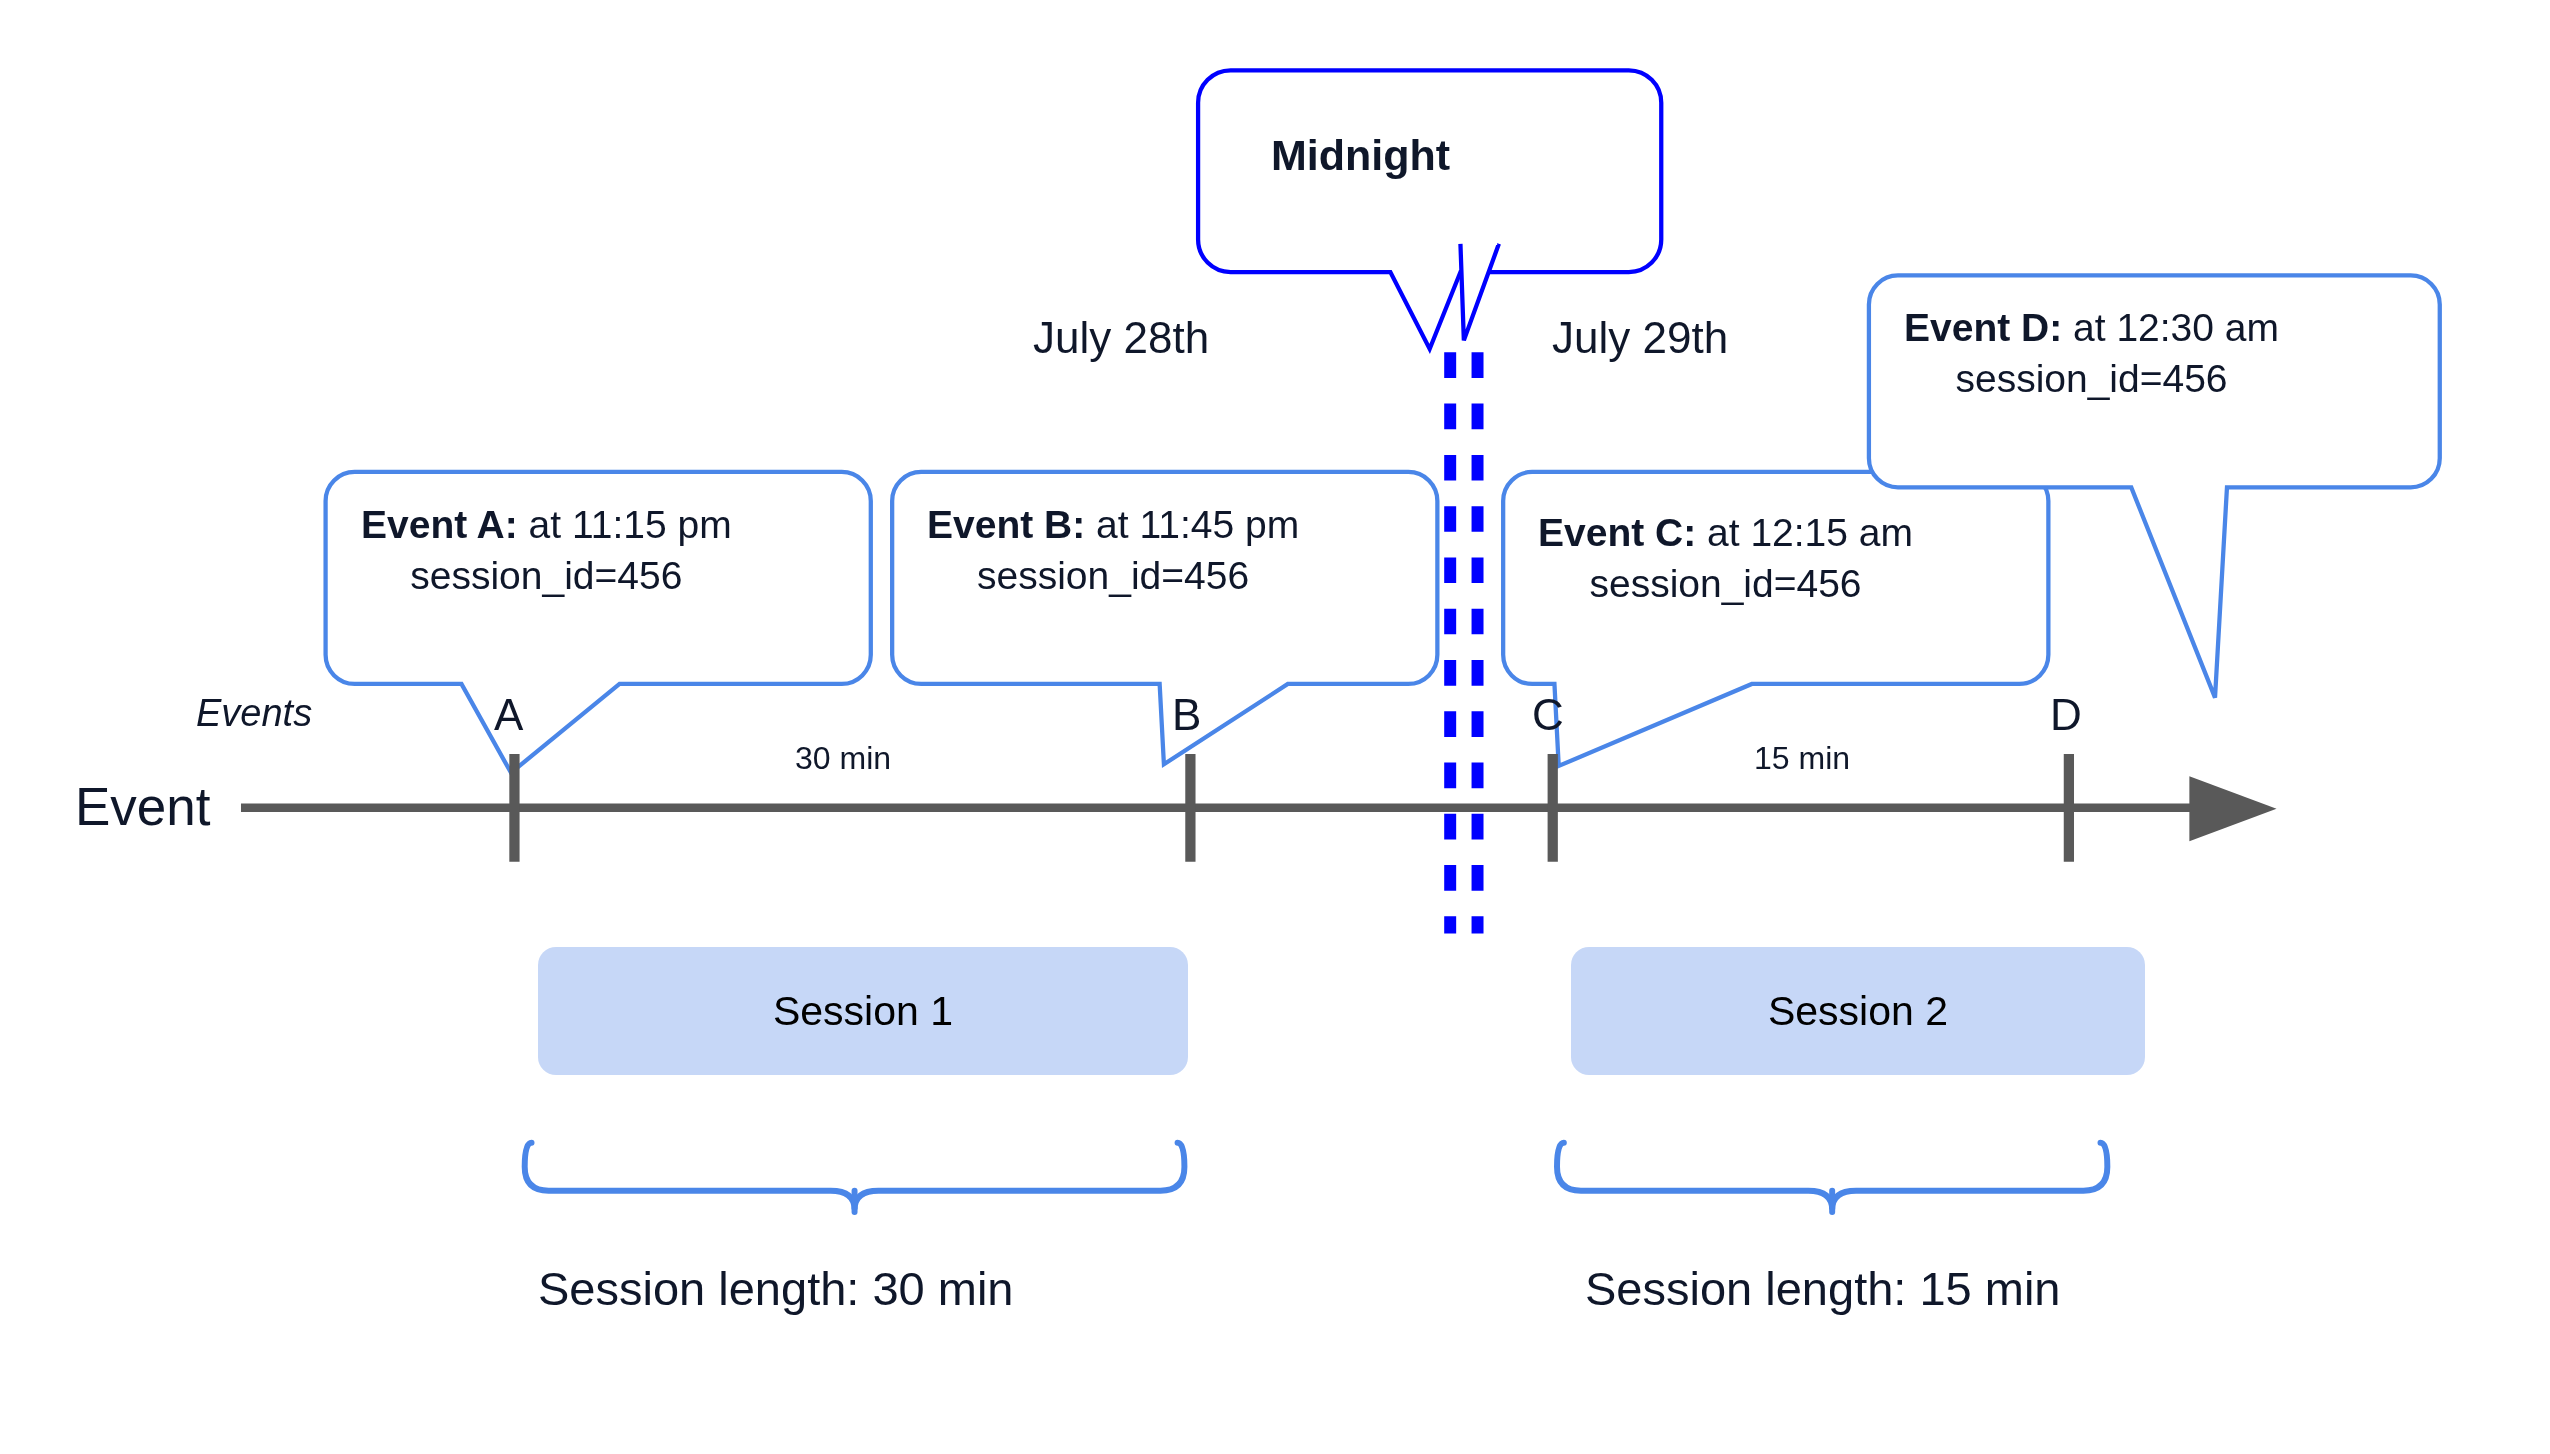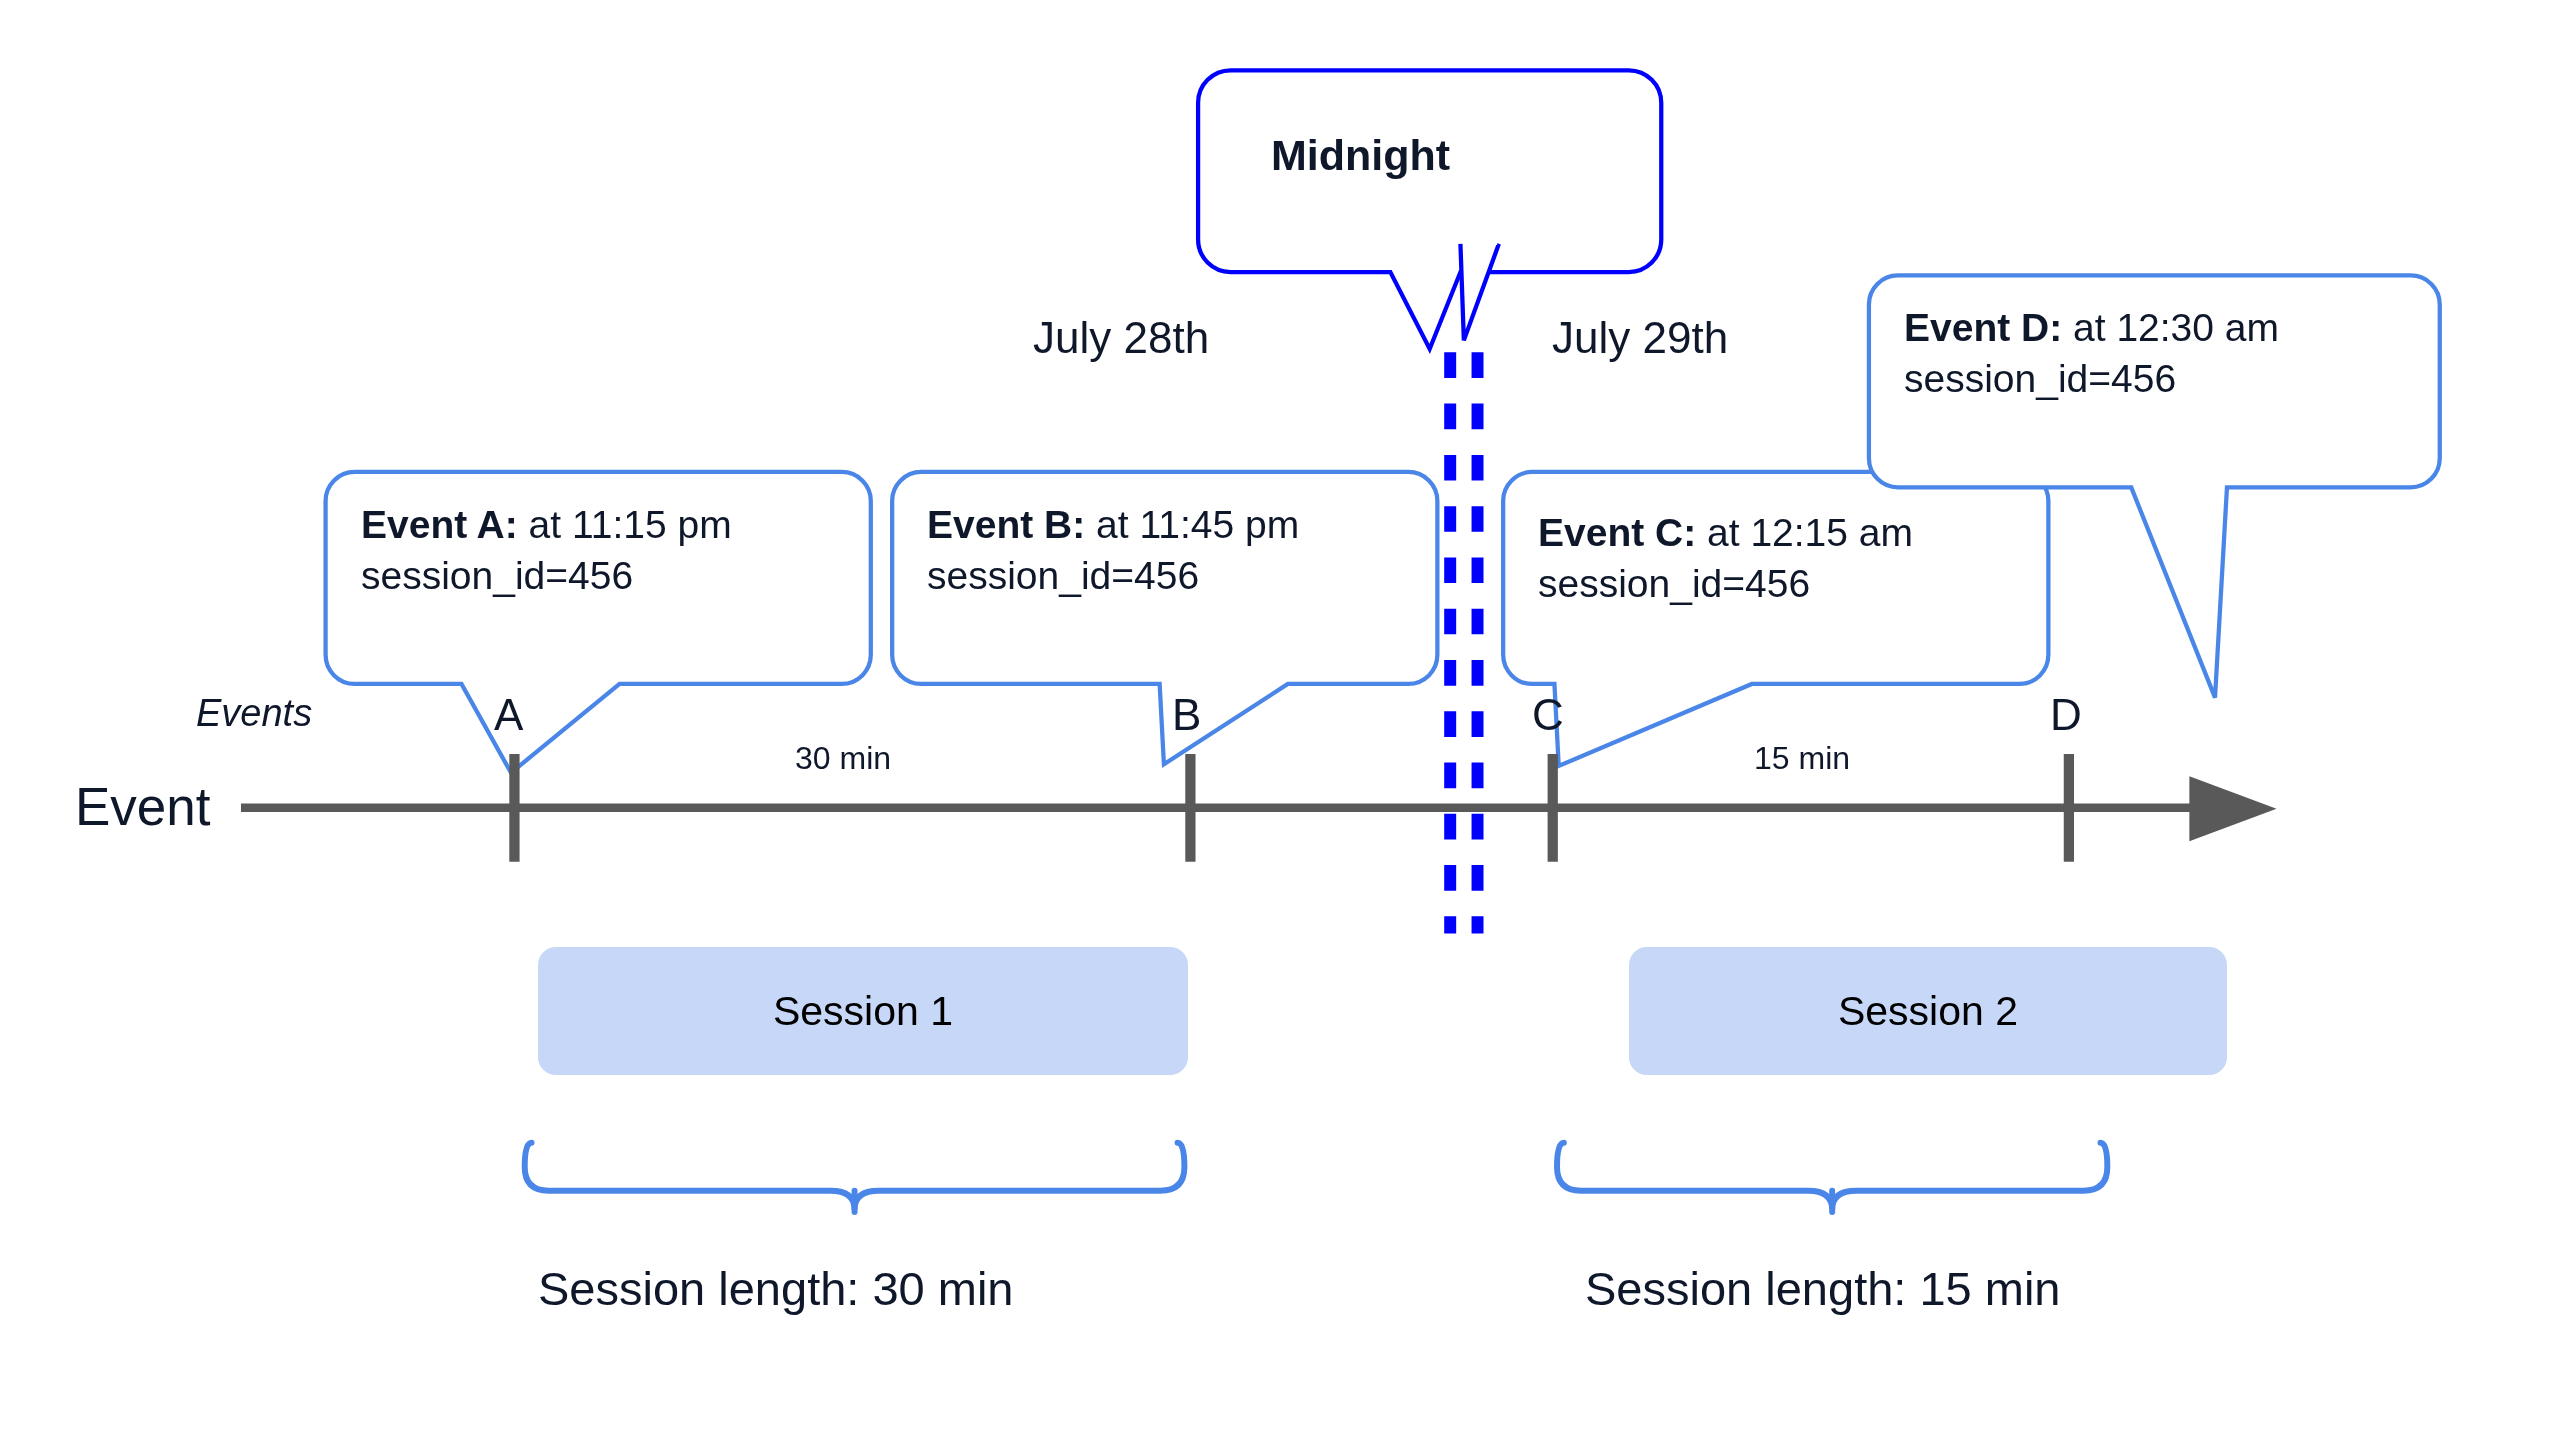--- a/index.html
+++ b/index.html
@@ -28,20 +28,21 @@
   .txt {
     position: absolute;
     white-space: nowrap;
     line-height: 1.18;
     color: #0f172a;
   }
   
   .callout-text {
     font-size: 39px;
     line-height: 1.30;
+    text-align: center;
   }
   .callout-text b {
     font-weight: bold;
   }
   
   .axis-label-user   { font-size: 53px; }
   .axis-label-events { font-size: 38px; }
   .marker-letter     { font-size: 44px; }
   .gap-label         { font-size: 32px; }
   .date-label        { font-size: 44px; }
@@ -155,21 +156,21 @@
   <div class="txt marker-letter" style="left:1172px; top:689px;">B</div>
   <div class="txt marker-letter" style="left:1532px; top:689px;">C</div>
   <div class="txt marker-letter" style="left:2050px; top:689px;">D</div>
 
   <div class="txt gap-label" style="left:795px; top:740px;">30 min</div>
   <div class="txt gap-label" style="left:1754px; top:740px;">15 min</div>
 
   <div class="session-bar" style="left:538px; top:947px; width:650px; height:128px;">
     <span class="session-label">Session 1</span>
   </div>
-  <div class="session-bar" style="left:1629px; top:947px; width:574px; height:128px;padding-left:24px;">
+  <div class="session-bar" style="left:1571px; top:947px; width:574px; height:128px;">
     <span class="session-label">Session 2</span>
   </div>
 
   <div class="txt session-length" style="left:538px; top:1261px;">Session length: 30 min</div>
   <div class="txt session-length" style="left:1585px; top:1261px;">Session length: 15 min</div>
 
 </div>
 
 
 </body></html>

